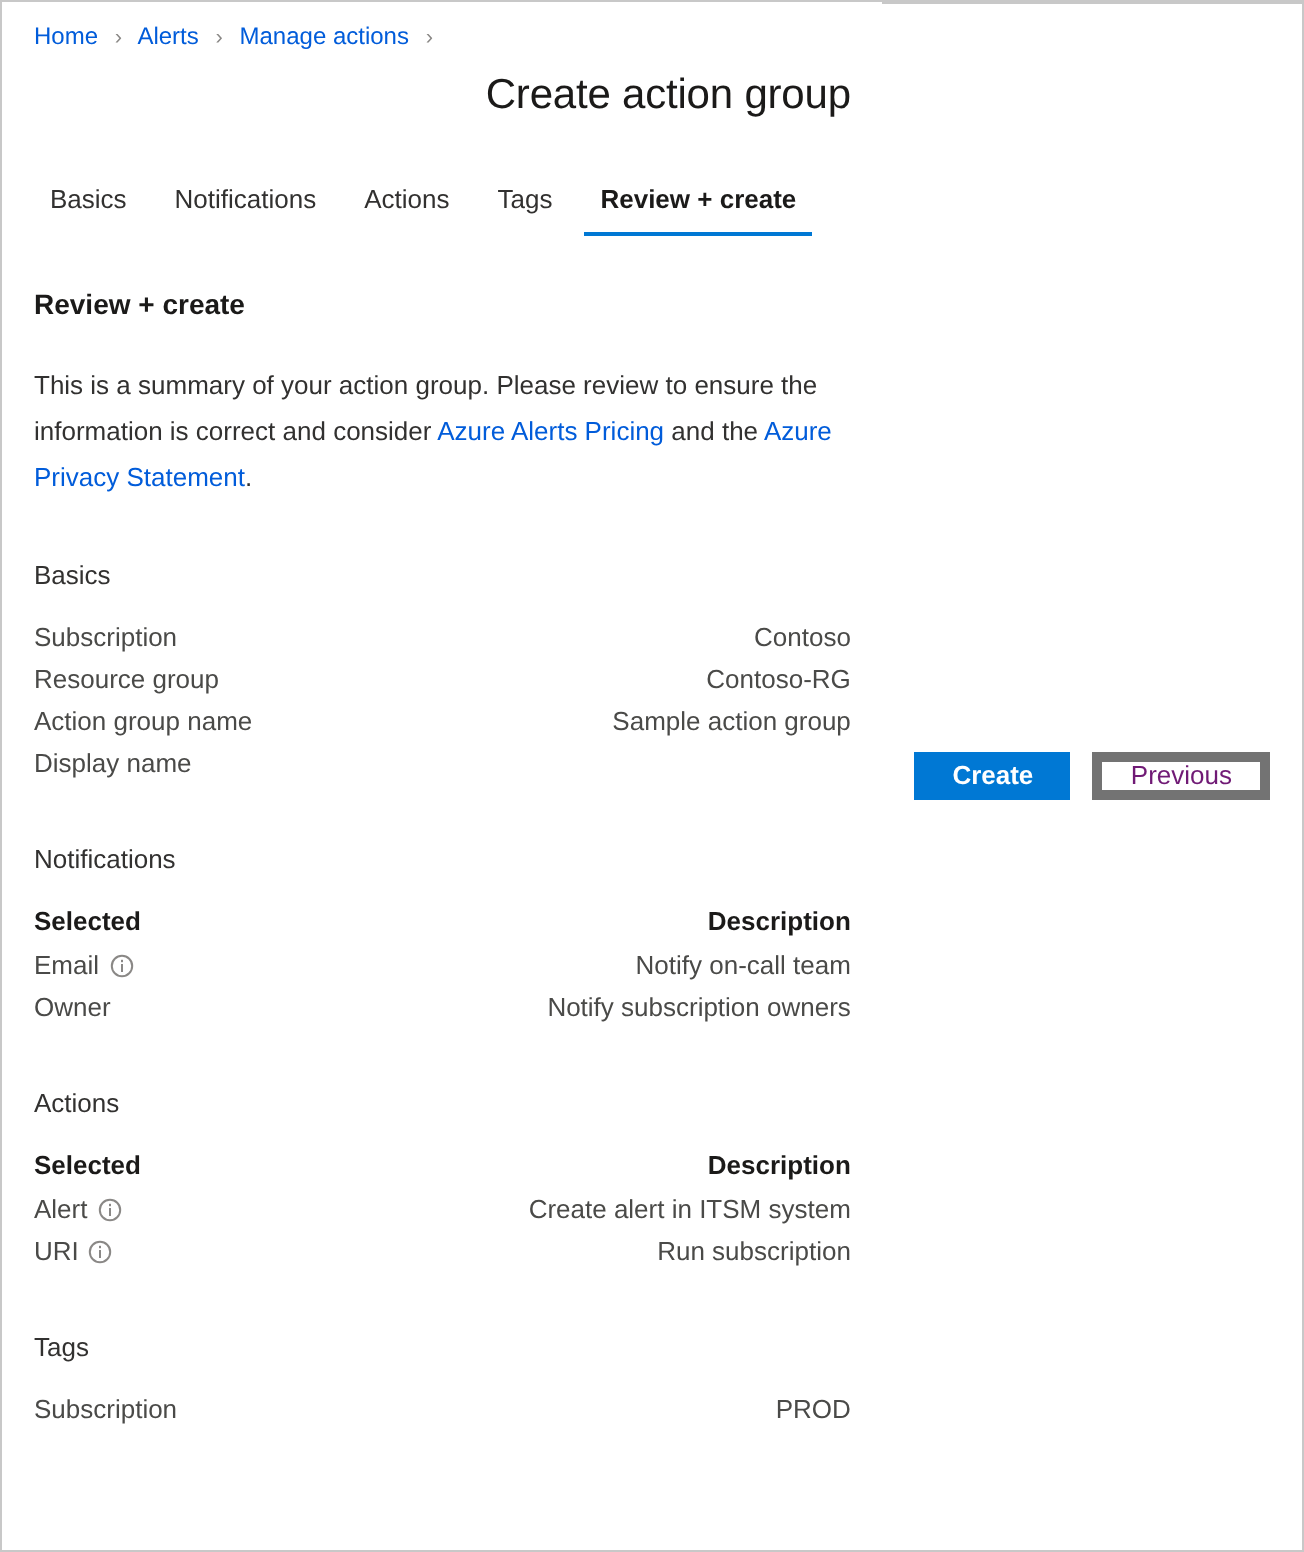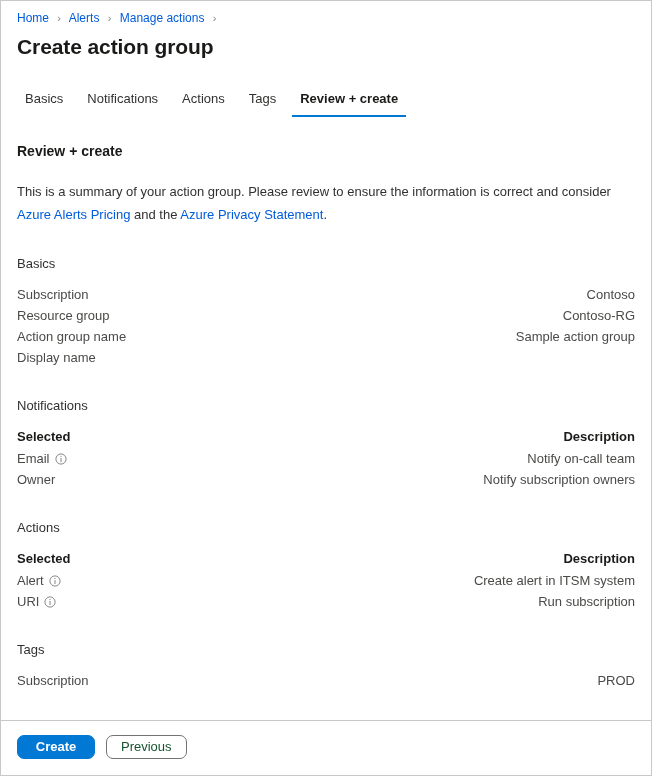--- a/index.html
+++ b/index.html
@@ -14,21 +14,20 @@
   }
   .blade {
     position: relative;
     width: 652px;
     height: 776px;
     box-sizing: border-box;
     background: #ffffff;
     border: 1px solid #c8c8c8;
     overflow: hidden;
     display: flex;
-    flex-direction: column;
   }
   .blade-body {
     flex: 1 1 auto;
     padding: 0 0 0 0;
     overflow: hidden;
   }
 
   
   .breadcrumb {
     padding: 9px 16px 0 16px;
@@ -46,23 +45,24 @@
     color: #8a8886;
     margin: 0 5px;
     font-size: 11px;
   }
 
   
   .blade-title {
     padding: 7px 16px 0 16px;
     font-size: 21px;
     line-height: 28px;
-    font-weight: 700;
+    font-weight: 400;
     color: #1b1a19;
     letter-spacing: -0.1px;
+    text-align: right;
   }
 
   
   .tabs {
     display: flex;
     align-items: flex-end;
     padding: 29px 16px 0 16px;
     gap: 0;
   }
   .tab {
@@ -167,35 +167,35 @@
   }
   .btn {
     font-family: "Liberation Sans", sans-serif;
     font-size: 13px;
     line-height: 16px;
     height: 24px;
     min-width: 78px;
     padding: 0 14px;
     box-sizing: border-box;
     cursor: pointer;
-    border-radius: 7px;
+    border-radius: 0;
     display: inline-flex;
     align-items: center;
     justify-content: center;
   }
   .btn-primary {
     background: #0078d4;
     border: 1px solid #0078d4;
     color: #ffffff;
     font-weight: 600;
   }
   .btn-secondary {
     background: #ffffff;
-    border: 1px solid #737373;
-    color: #14532d;
+    border: 5px solid #737373;
+    color: #701a75;
   }
 </style>
 </head>
 <body>
 
 <div class="blade">
 
   <div class="blade-body">
 
     <div class="breadcrumb">

